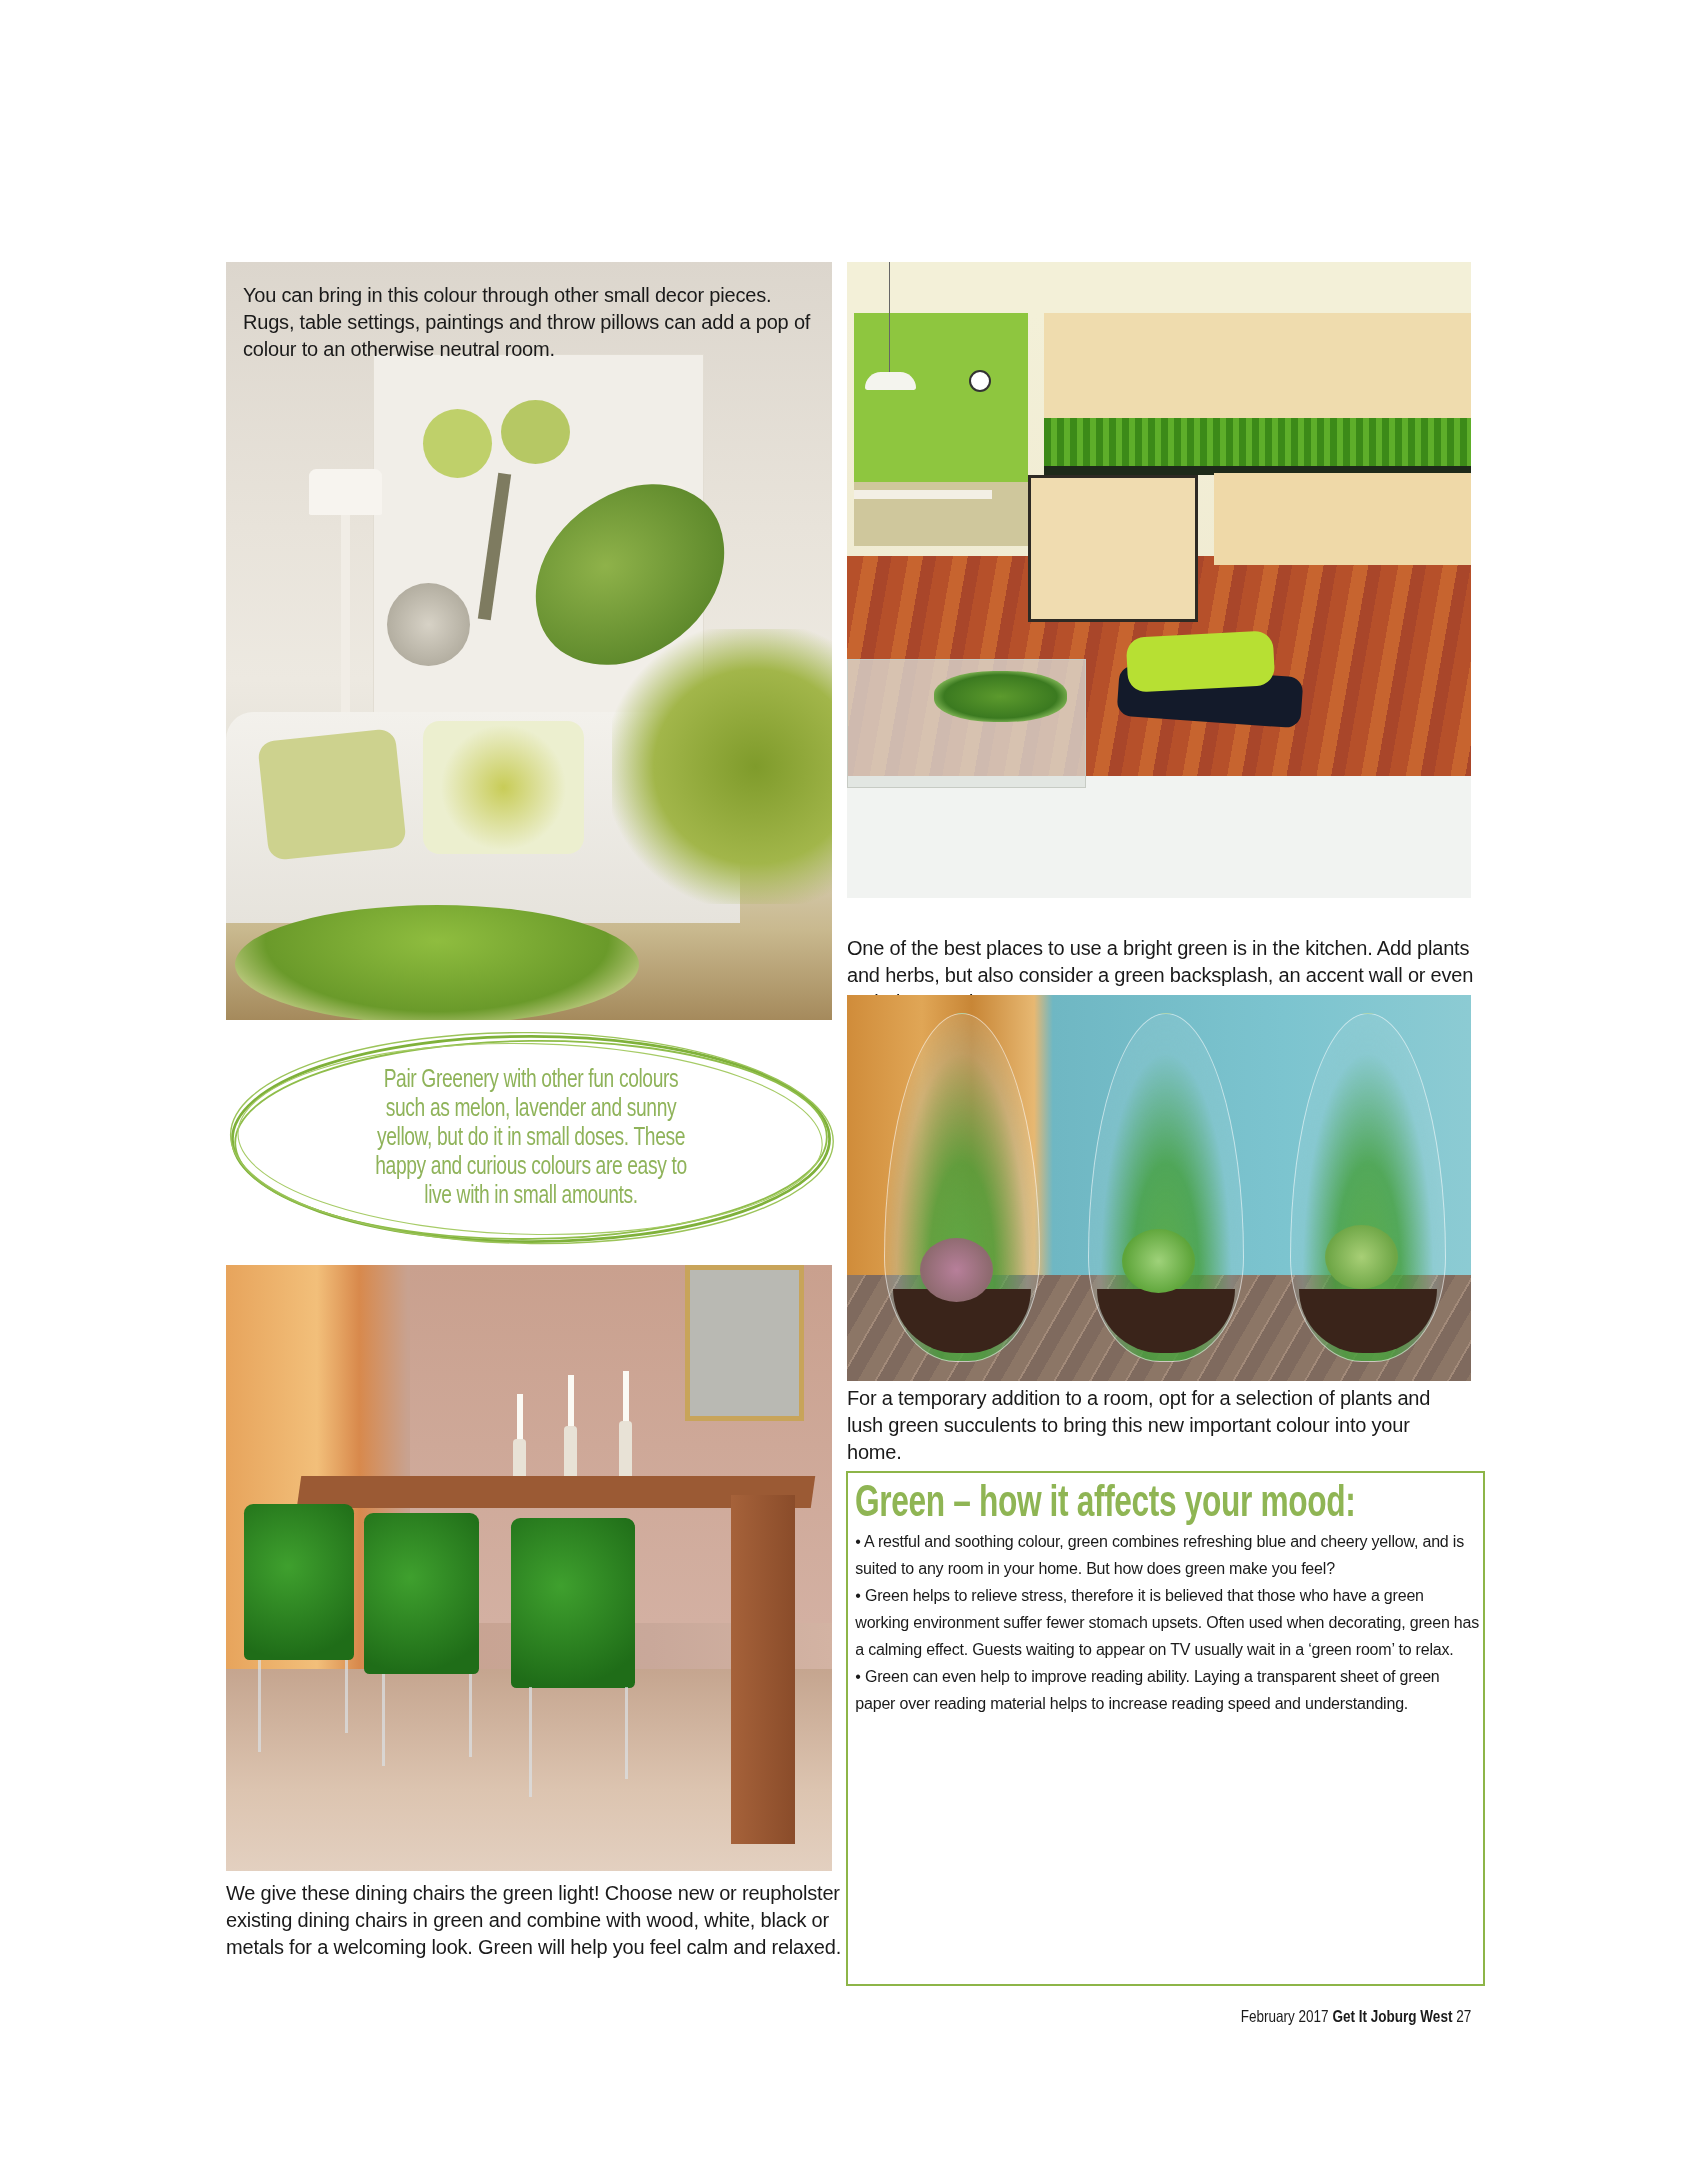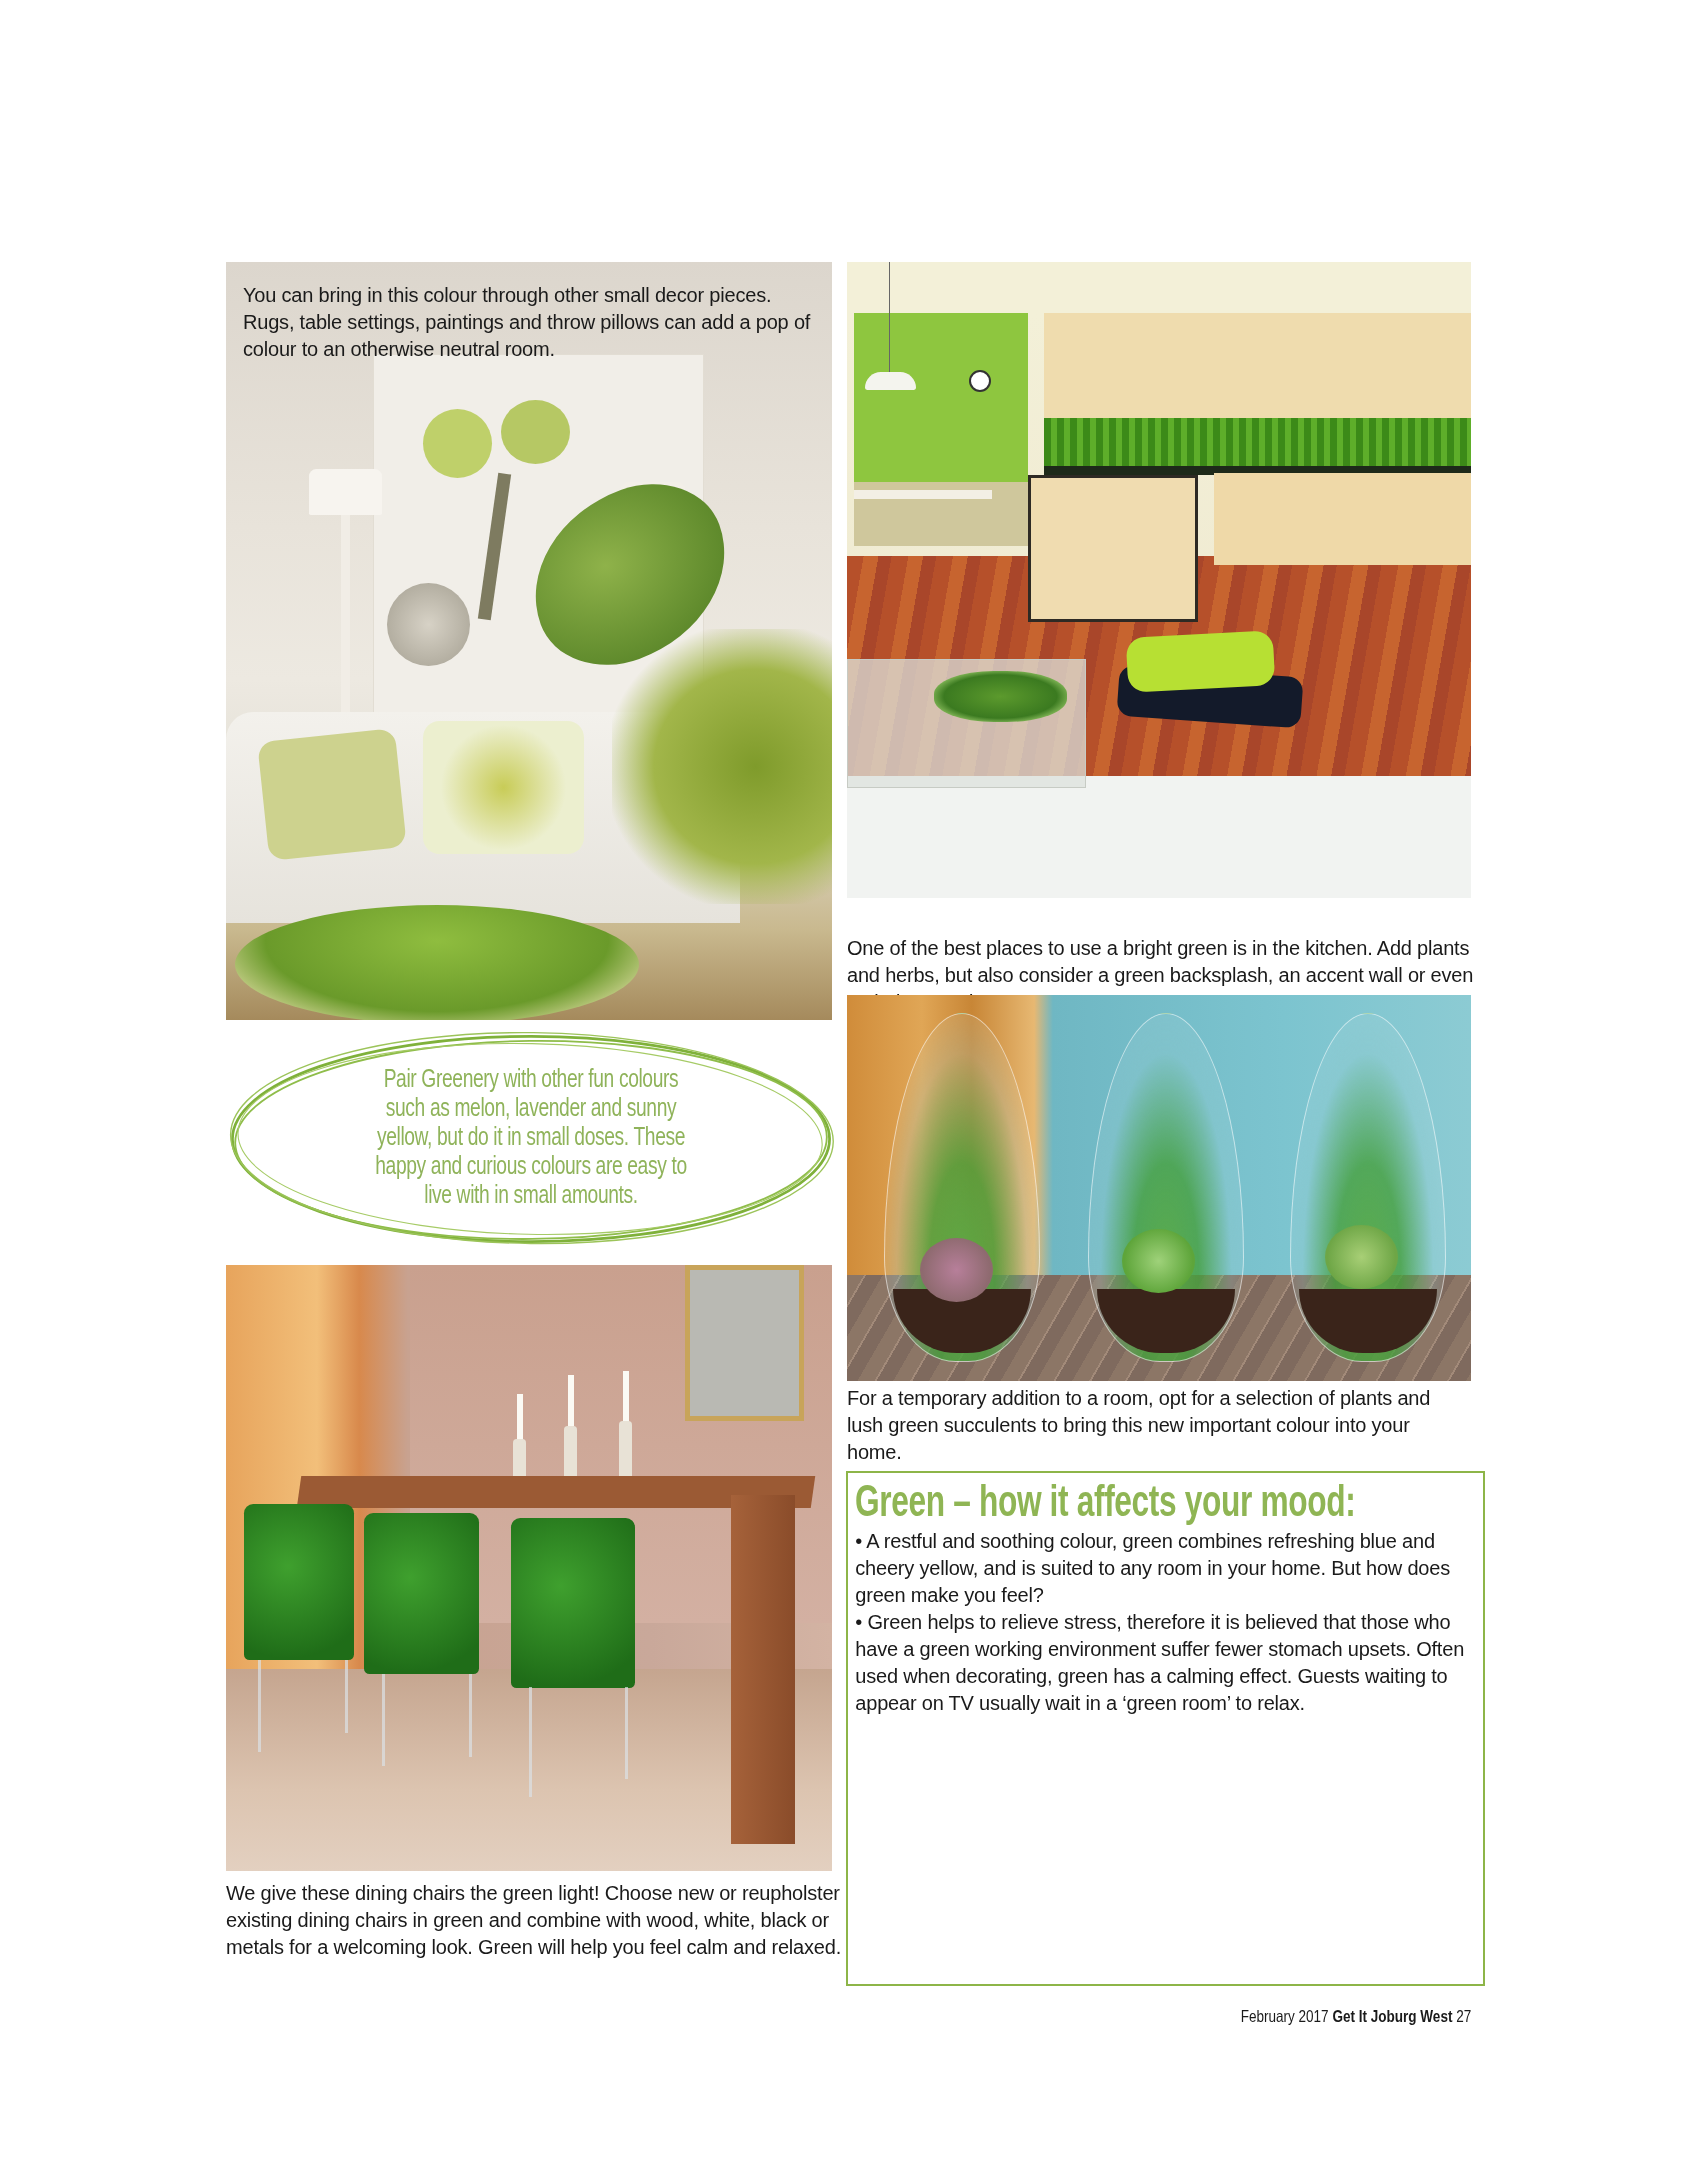--- a/index.html
+++ b/index.html
@@ -84,21 +84,21 @@
   #callout svg { position:absolute; left:0; top:0; width:100%; height:100%; }
   #callout-text { position:absolute; left: 0; top: 35px; width: 100%; text-align:center;
     font-family:"Liberation Sans", sans-serif; font-size: 26px; line-height: 29px; color:#8fb35a;
     transform: scaleX(0.74); transform-origin: 50% 0; letter-spacing: -0.5px; }
 
   
   #mood-box { position:absolute; left: 846px; top: 1471px; width: 639px; height: 515px; border: 2.8px solid #8db548; background:#fff; }
   #mood-title { position:absolute; left: 7.3px; top: 1.8px; font-size: 44px; line-height: 51px; color: #8fb554;
     font-family:"Liberation Sans", sans-serif; transform: scaleX(0.72); transform-origin: 0 0; white-space: nowrap; letter-spacing:-0.5px; }
   #mood-list { position:absolute; left: 7.3px; top: 55px; width: 624px; list-style:none; }
-  #mood-list li { font-size: 20px; line-height: 27px; color: #1a1a1a; letter-spacing:-0.2px; }
+  #mood-list li { font-size: 16px; line-height: 27px; color: #1a1a1a; letter-spacing:-0.2px; }
 
   
   #footer { position:absolute; right: 227px; top: 2007px; font-size: 16.5px; color:#1a1a1a; white-space:nowrap;
     transform: scaleX(0.82); transform-origin: 100% 0; }
   #footer .brand { font-weight: bold; }
 </style>
 </head>
 <body>
 
 <div class="photo" id="photo-living" title="White living room with lime green pillows, botanical wall art and a bowl of green apples">
@@ -192,20 +192,21 @@
   <div class="leg" style="left:303px; top:422px; height:110px;"></div>
   <div class="leg" style="left:399px; top:422px; height:92px;"></div>
 </div>
 <p class="caption" id="caption-dining">We give these dining chairs the green light! Choose new or reupholster existing dining chairs in green and combine with wood, white, black or metals for a welcoming look. Green will help you feel calm and relaxed.</p>
 
 <div id="mood-box">
   <h2 id="mood-title">Green – how it affects your mood:</h2>
   <ul id="mood-list">
     <li>• A restful and soothing colour, green combines refreshing blue and cheery yellow, and is suited to any room in your home. But how does green make you feel?</li>
     <li>• Green helps to relieve stress, therefore it is believed that those who have a green working environment suffer fewer stomach upsets. Often used when decorating, green has a calming effect. Guests waiting to appear on TV usually wait in a ‘green room’ to relax.</li>
+    <li>• Green can even help to improve reading ability. Laying a transparent sheet of green paper over reading material helps to increase reading speed and understanding.</li>
   </ul>
 </div>
 
 <div id="footer">
   <span>February 2017</span>
   <span class="brand">Get It Joburg West</span>
   <span>27</span>
 </div>
 
 

